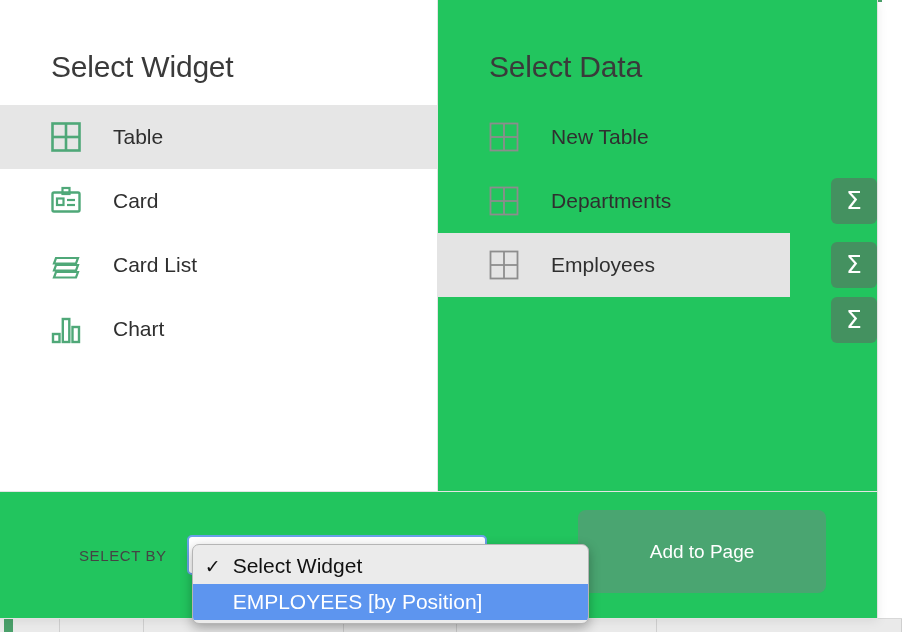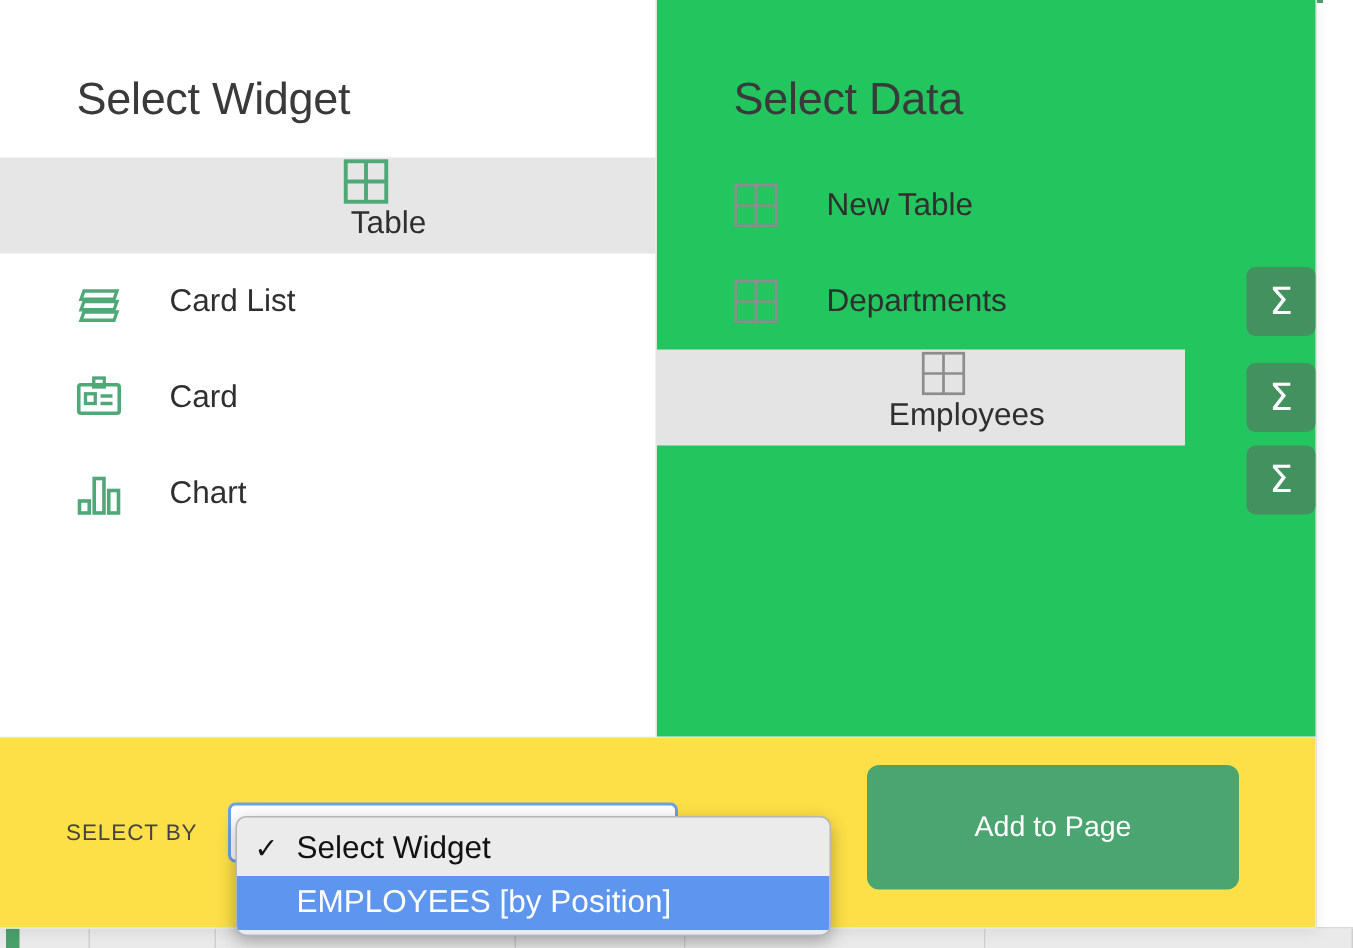--- a/index.html
+++ b/index.html
@@ -111,21 +111,21 @@
     padding-left: 50px;
     cursor: pointer;
     user-select: none;
   }
   .row .label {
     font-size: 21px;
     color: #2f2f2f;
     margin-left: 31px;
     line-height: 24px;
   }
-  .row.selected { background: #e6e6e6; flex-direction: column; }
+  .row.selected { background: #e6e6e6; }
 
   .panel-right .row { padding-right: 20px; }
   .panel-right .row.selected { background: #e4e4e4; }
 
   .icon-box {
     width: 32px;
     height: 32px;
     flex: 0 0 32px;
     display: block;
   }
@@ -151,25 +151,25 @@
   
   .row-wrap {
     display: flex;
     align-items: center;
   }
   .row-wrap .row { flex: 0 0 352px; }
 
   
   .footer {
     height: 126px;
-    background: #fde047;
+    background: #22c55e;
     display: flex;
     align-items: center;
     position: relative;
-    padding: 0 44px;
+    padding: 0 79px;
   }
 
   .select-by-label {
     font-size: 15px;
     color: #444;
     letter-spacing: 0.6px;
     white-space: nowrap;
   }
 
   .select-shell {
@@ -269,39 +269,39 @@
               <line x1="16" y1="3" x2="16" y2="29" stroke="#4fa878" stroke-width="2.6"></line>
               <line x1="3" y1="16" x2="29" y2="16" stroke="#4fa878" stroke-width="2.6"></line>
             </svg>
           </span>
           <span class="label">Table</span>
         </div>
 
         <div class="row">
           <span class="icon-box">
             <svg viewBox="0 0 32 32" width="32" height="32">
-              <polygon points="6,9 28,9 26,14.5 4,14.5" fill="none" stroke="#4fa878" stroke-width="2.2"></polygon>
-              <polygon points="6,16 28,16 26,21.5 4,21.5" fill="none" stroke="#4fa878" stroke-width="2.2"></polygon>
-              <polygon points="6,23 28,23 26,28.5 4,28.5" fill="none" stroke="#4fa878" stroke-width="2.2"></polygon>
-            </svg>
-          </span>
-          <span class="label">Card List</span>
-        </div>
-
-        <div class="row">
-          <span class="icon-box">
-            <svg viewBox="0 0 32 32" width="32" height="32">
               <rect x="2.5" y="7.5" width="27" height="19" rx="1.5" fill="none" stroke="#4fa878" stroke-width="2.4"></rect>
               <rect x="12.5" y="3" width="7" height="6" fill="none" stroke="#4fa878" stroke-width="2.2"></rect>
               <rect x="7" y="13.5" width="6.5" height="6.5" fill="none" stroke="#4fa878" stroke-width="2.2"></rect>
               <line x1="17" y1="15" x2="25" y2="15" stroke="#4fa878" stroke-width="2.2"></line>
               <line x1="17" y1="20" x2="25" y2="20" stroke="#4fa878" stroke-width="2.2"></line>
             </svg>
           </span>
           <span class="label">Card</span>
+        </div>
+
+        <div class="row">
+          <span class="icon-box">
+            <svg viewBox="0 0 32 32" width="32" height="32">
+              <polygon points="6,9 28,9 26,14.5 4,14.5" fill="none" stroke="#4fa878" stroke-width="2.2"></polygon>
+              <polygon points="6,16 28,16 26,21.5 4,21.5" fill="none" stroke="#4fa878" stroke-width="2.2"></polygon>
+              <polygon points="6,23 28,23 26,28.5 4,28.5" fill="none" stroke="#4fa878" stroke-width="2.2"></polygon>
+            </svg>
+          </span>
+          <span class="label">Card List</span>
         </div>
 
         <div class="row">
           <span class="icon-box">
             <svg viewBox="0 0 32 32" width="32" height="32">
               <rect x="3" y="21" width="6.5" height="8" fill="none" stroke="#4fa878" stroke-width="2.4"></rect>
               <rect x="12.8" y="6" width="6.5" height="23" fill="none" stroke="#4fa878" stroke-width="2.4"></rect>
               <rect x="22.5" y="14" width="6.5" height="15" fill="none" stroke="#4fa878" stroke-width="2.4"></rect>
             </svg>
           </span>

